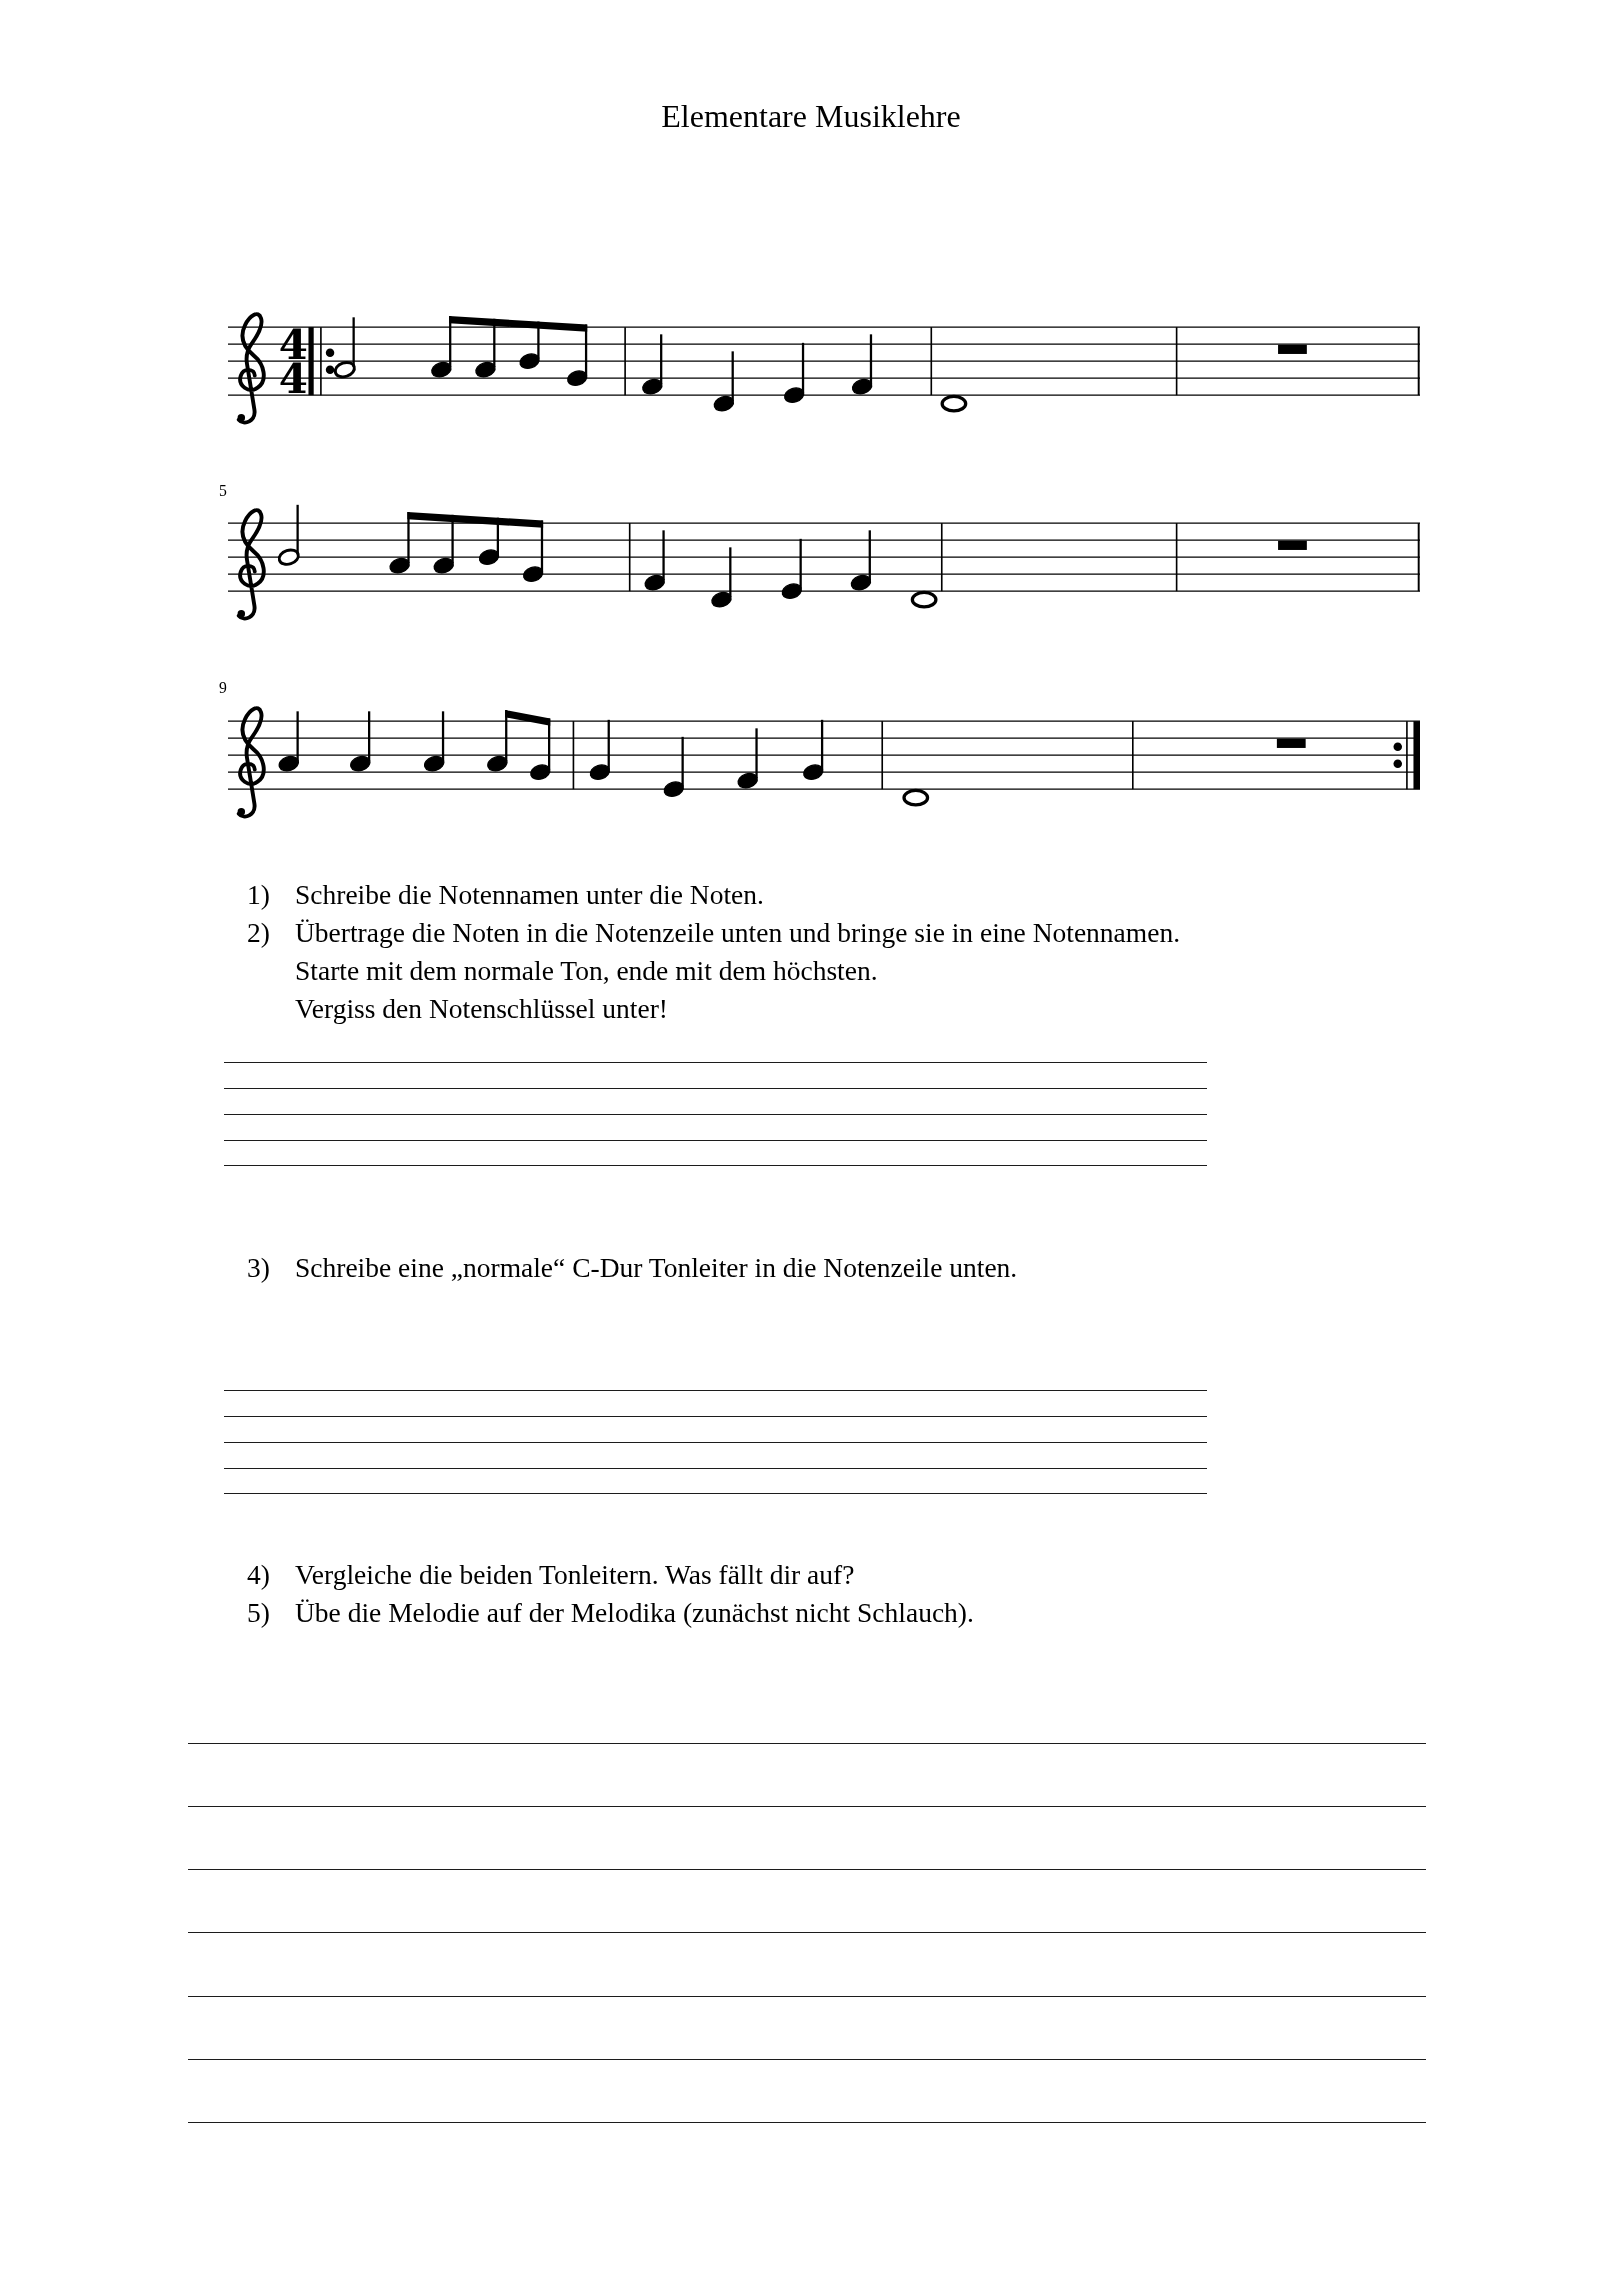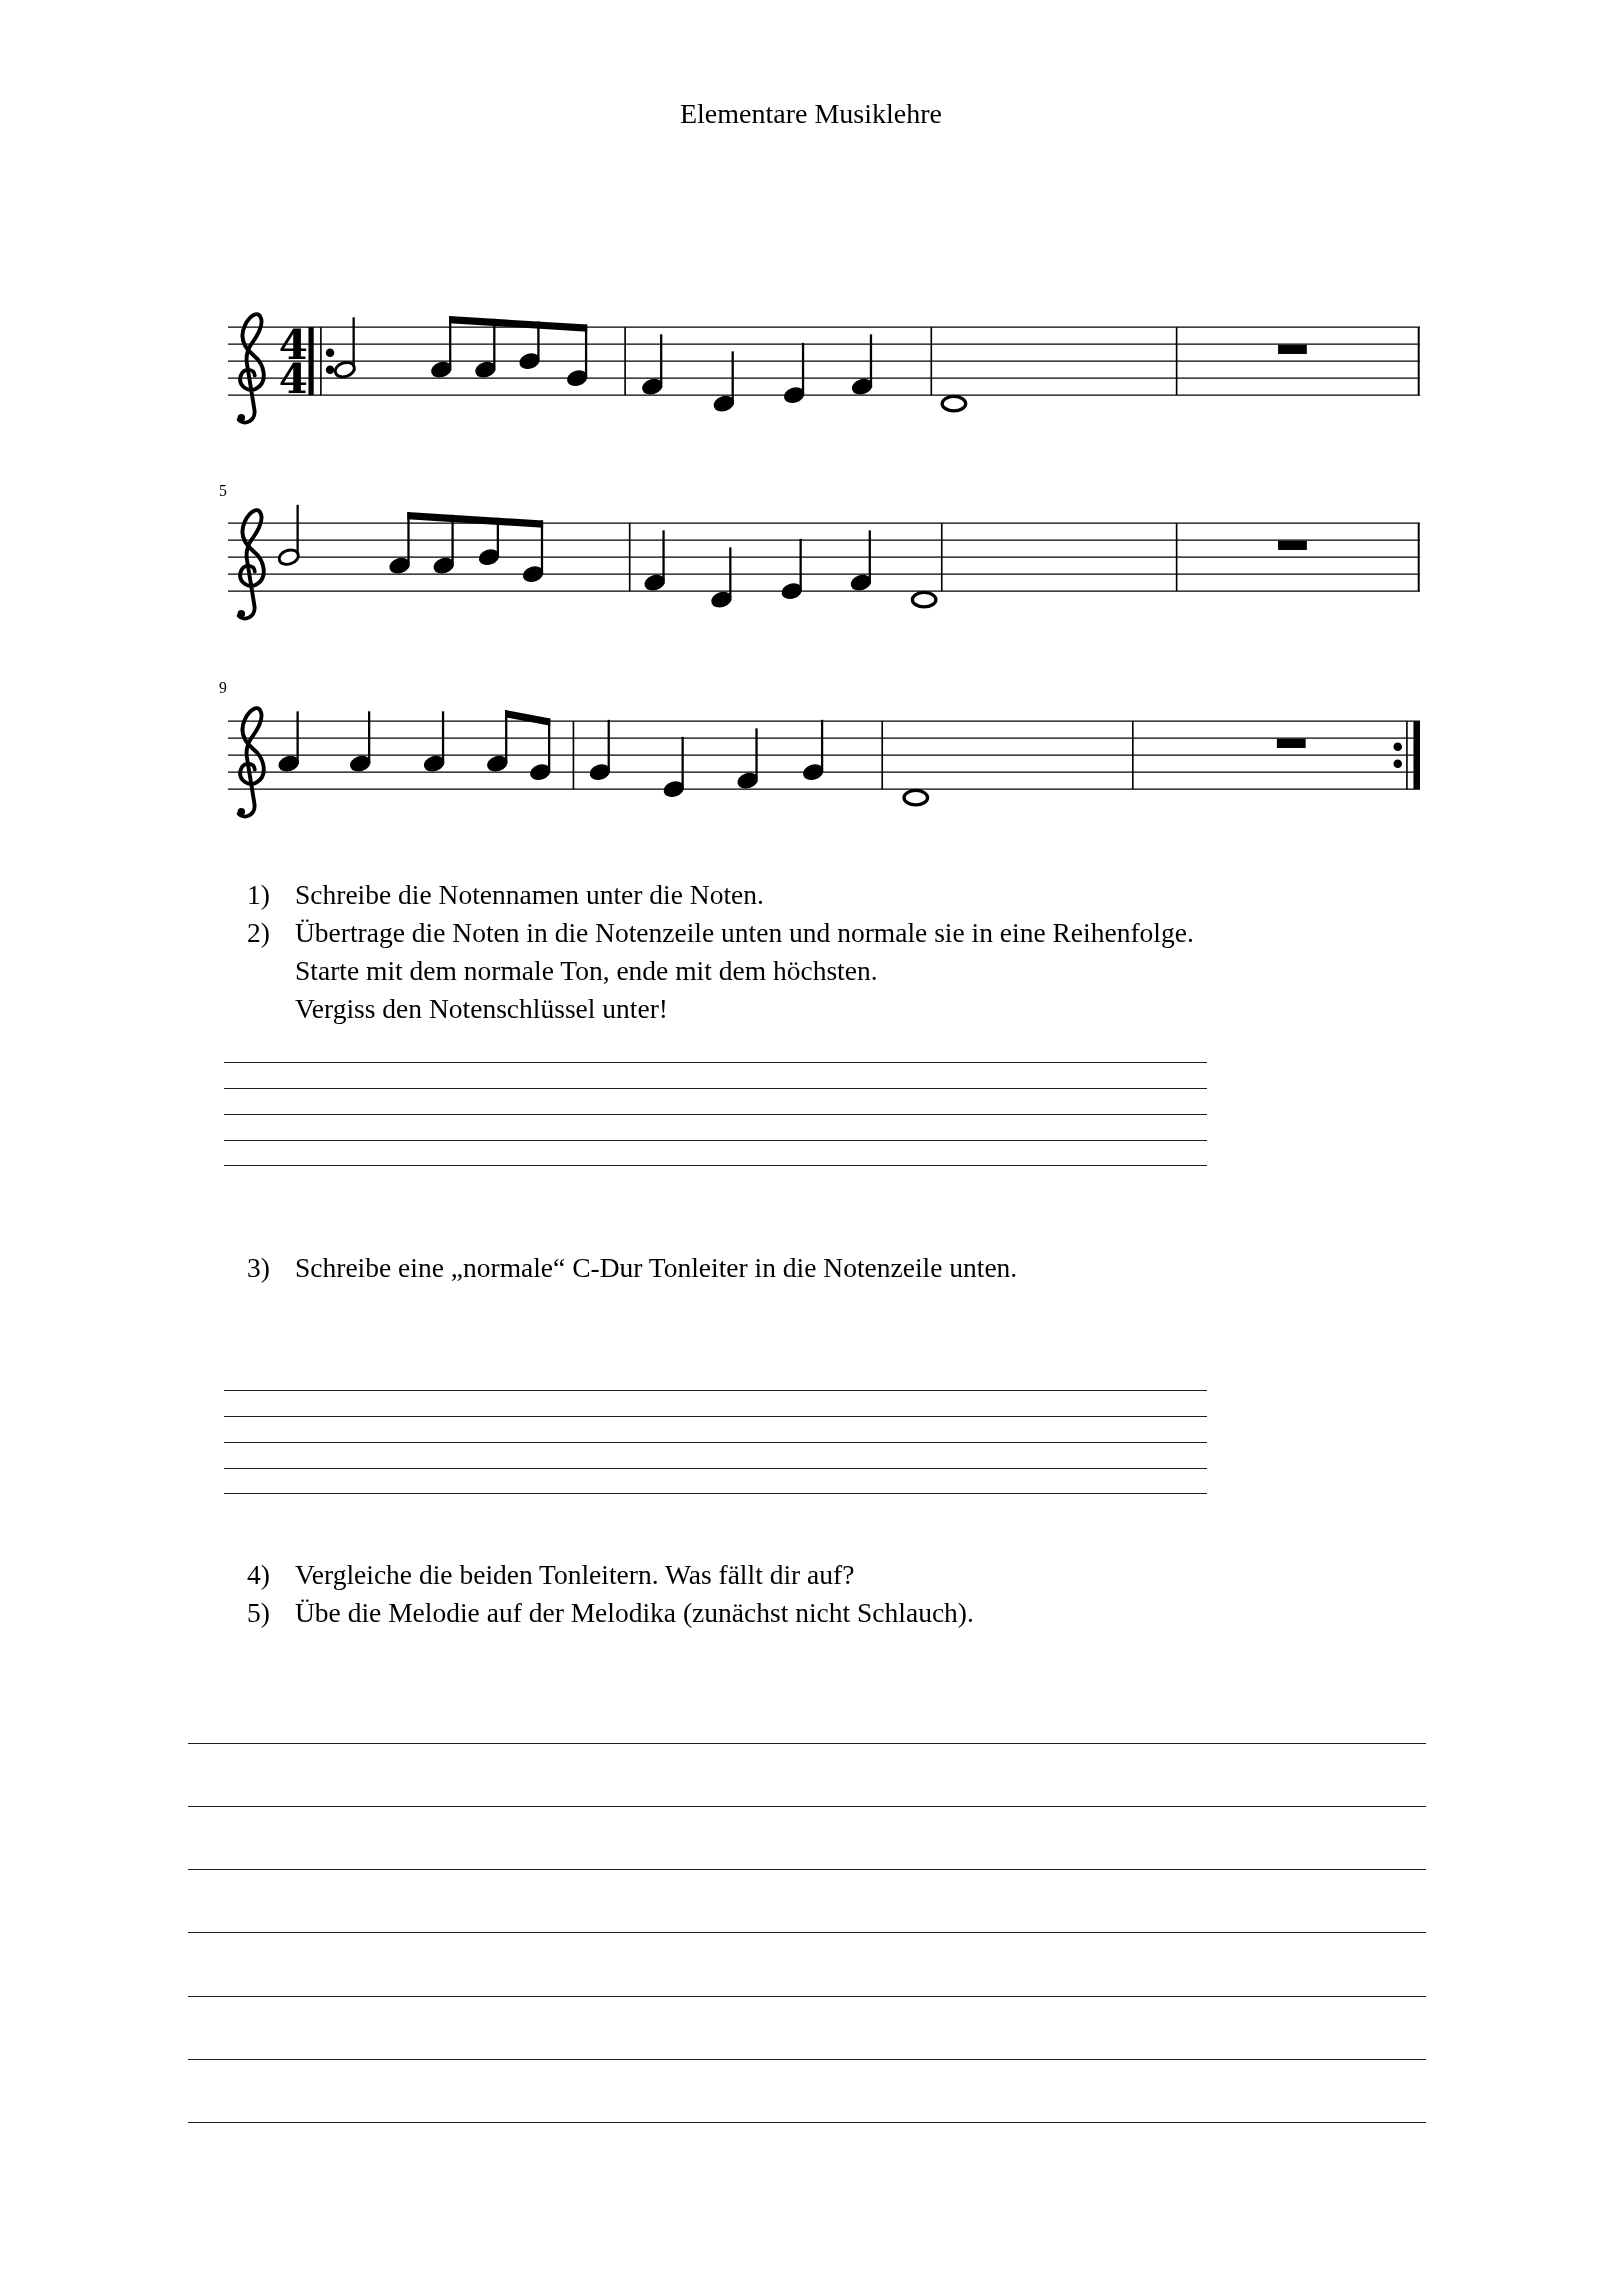--- a/index.html
+++ b/index.html
@@ -1,20 +1,20 @@
 <!DOCTYPE html>
 <html style="font-size:10.5px"><head>
 <meta charset="utf-8">
 <style>
   * { margin:0; padding:0; box-sizing:border-box; }
   html,body { background:#ffffff; }
   body { font-family:"Liberation Serif", serif; color:#000; }
   #page { position:relative; width:1622px; height:2295px; background:#fff; overflow:hidden; }
 
-  #title { position:absolute; left:0; top:98px; width:100%; text-align:center; font-size:28px; }
+  #title { position:absolute; left:0; top:98px; width:100%; text-align:center; font-size:32px; }
 
   svg.music { position:absolute; display:block; }
   .mnum { position:absolute; font-size:15.7px; }
 
   .ex-block { position:absolute; font-size:27.5px; line-height:38px; }
   .ex-row { display:flex; }
   .ex-num { width:48px; flex:none; }
   .ex-text { flex:none; white-space:nowrap; }
 
   .blank-staff { position:absolute; height:107px; }
@@ -151,21 +151,21 @@
       <polygon points="423.572,38 492.564,51 492.564,62 423.572,49" fill="#000"></polygon>
     </svg>
 
   <div class="ex-block" style="left:247px; top:876px;">
     <div class="ex-row">
       <span class="ex-num">1)</span>
       <span class="ex-text">Schreibe die Notennamen unter die Noten.</span>
     </div>
     <div class="ex-row">
       <span class="ex-num">2)</span>
-      <span class="ex-text">Übertrage die Noten in die Notenzeile unten und normale sie in eine Reihenfolge.</span>
+      <span class="ex-text">Übertrage die Noten in die Notenzeile unten und bringe sie in eine Notennamen.</span>
     </div>
     <div class="ex-row">
       <span class="ex-num"></span>
       <span class="ex-text">Starte mit dem normale Ton, ende mit dem höchsten.</span>
     </div>
     <div class="ex-row">
       <span class="ex-num"></span>
       <span class="ex-text">Vergiss den Notenschlüssel unter!</span>
     </div>
   </div>

